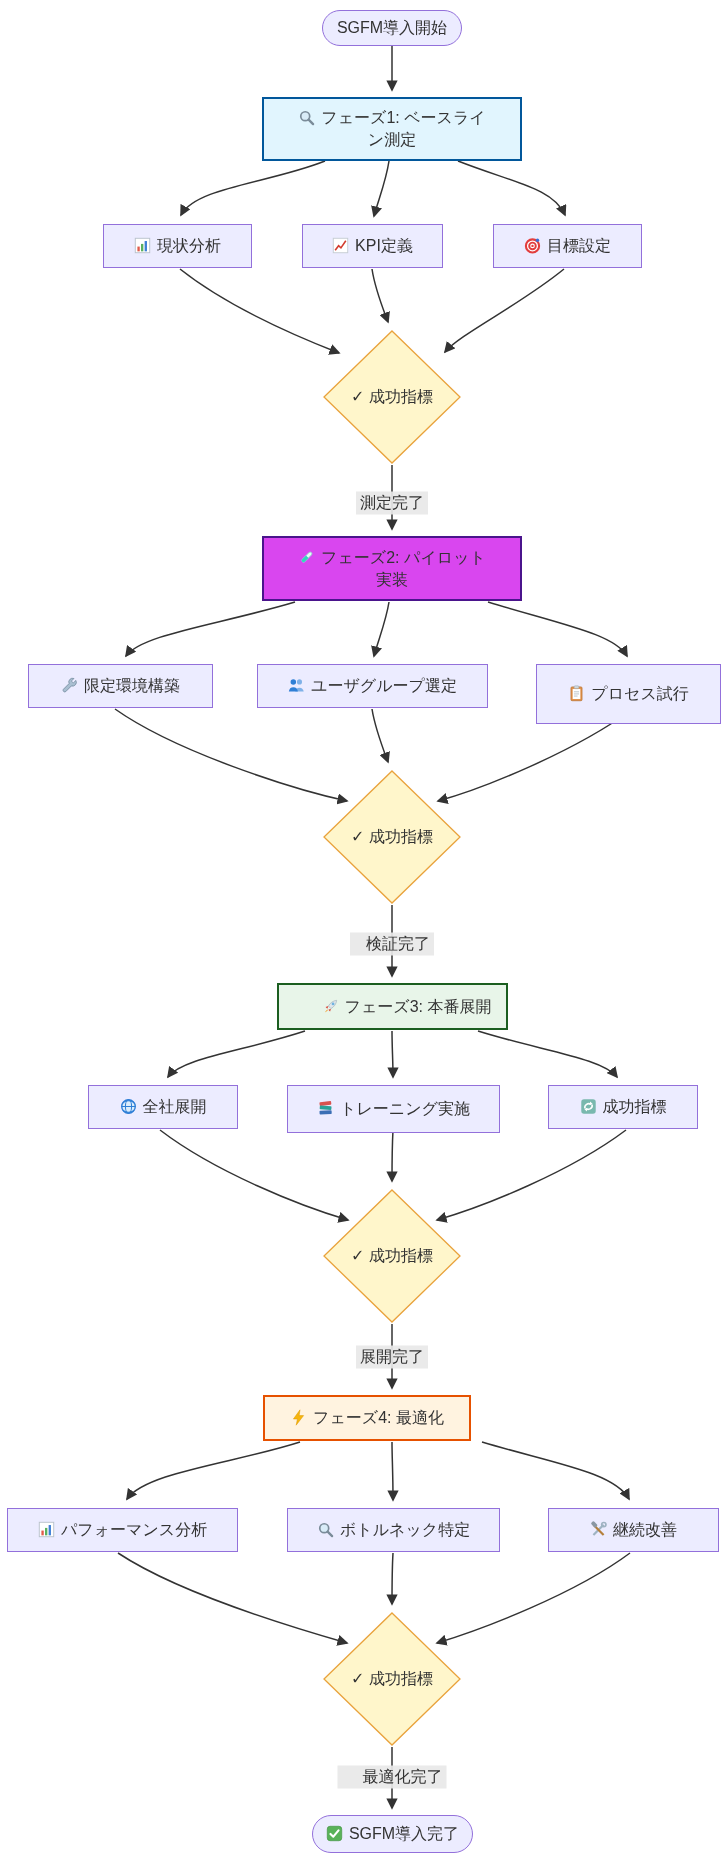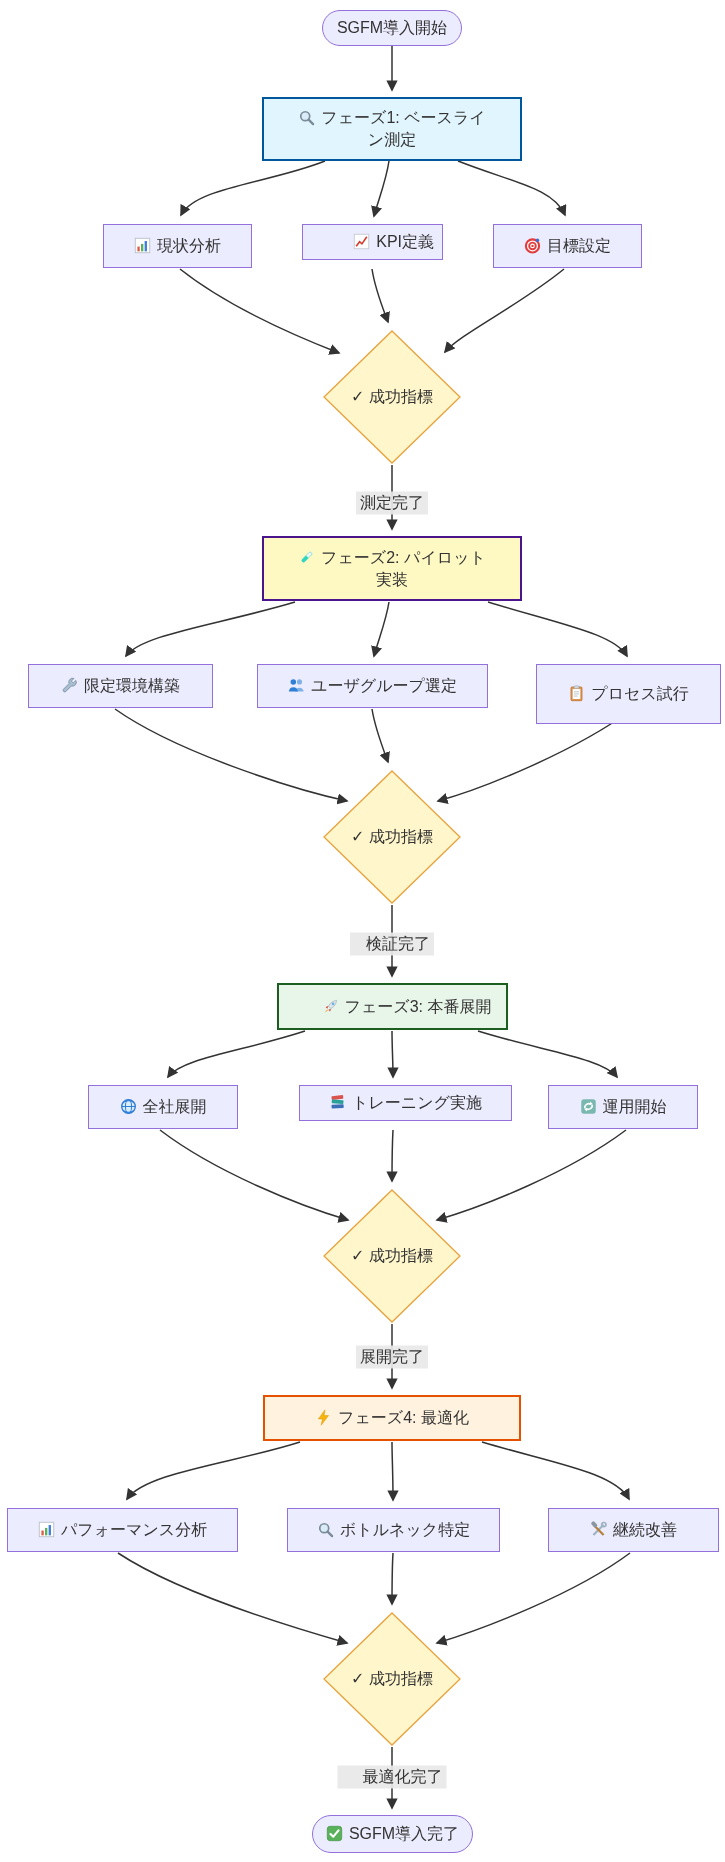--- a/index.html
+++ b/index.html
@@ -10,21 +10,21 @@
   .node {
     position:absolute; box-sizing:border-box; z-index:3;
     display:flex; align-items:center; justify-content:center;
     background:#ECECFF; border:1px solid #9370DB; color:#333;
     font-size:16px; line-height:1.35; text-align:center; padding:2px 8px;
   }
   .node .inner { display:inline; }
   .pill { border-radius:19px; }
   .phase { border-width:2px; font-size:16px; }
   .p1 { background:#E1F5FE; border-color:#01579B; padding:4px 30px; }
-  .p2 { background:#fef9c3; border-color:#4A148C; padding:21px 30px; }
+  .p2 { background:#d946ef; border-color:#4A148C; padding:21px 30px; }
   .p3 { background:#E8F5E9; border-color:#1B5E20; }
   .p4 { background:#FFF3E0; border-color:#E65100; }
   .diamond { position:absolute; width:138px; height:134px; z-index:2; }
   .diamond svg { position:absolute; left:0; top:0; display:block; }
   .diamond .dlabel {
     position:absolute; left:0; top:0; right:0; bottom:0; z-index:3;
     display:flex; align-items:center; justify-content:center;
     font-size:16px; color:#333;
   }
   .elabel {
@@ -90,21 +90,21 @@
           </svg></span><span>フェーズ1: ベースライン測定</span></span>
   </div>
   <div class="node" style="left:103px;top:224px;width:149px;height:44px;">
     <span class="inner"><span class="ic"><svg viewBox="0 0 16 16">
             <rect x="1.2" y="1.2" width="13.6" height="13.6" fill="#fff" stroke="#b9c2cc" stroke-width="0.9"></rect>
             <rect x="3.2" y="9" width="2.2" height="4.5" fill="#e25a4a"></rect>
             <rect x="6.6" y="6.5" width="2.2" height="7" fill="#59b05f"></rect>
             <rect x="10" y="3.8" width="2.2" height="9.7" fill="#3e7fd6"></rect>
           </svg></span><span>現状分析</span></span>
   </div>
-  <div class="node" style="left:302px;top:224px;width:141px;height:36px;justify-content:flex-end;">
+  <div class="node" style="left:302px;top:224px;width:141px;height:44px;">
     <span class="inner"><span class="ic"><svg viewBox="0 0 16 16">
             <rect x="1.2" y="1.2" width="13.6" height="13.6" fill="#fff" stroke="#c6cdd4" stroke-width="0.9"></rect>
             <path d="M3 12.5 L6.2 8.2 L8.4 10.2 L13 3.6" fill="none" stroke="#d23b2e" stroke-width="1.5"></path>
           </svg></span><span>KPI定義</span></span>
   </div>
   <div class="node" style="left:493px;top:224px;width:149px;height:44px;">
     <span class="inner"><span class="ic"><svg viewBox="0 0 16 16">
             <circle cx="8" cy="8.4" r="6.2" fill="#fff" stroke="#e23d3d" stroke-width="2"></circle>
             <circle cx="8" cy="8.4" r="3.1" fill="#fff" stroke="#e23d3d" stroke-width="1.8"></circle>
             <circle cx="8" cy="8.4" r="1.1" fill="#e23d3d"></circle>
@@ -168,45 +168,45 @@
           </svg></span><span>フェーズ3: 本番展開</span></span>
   </div>
   <div class="node" style="left:88px;top:1085px;width:150px;height:44px;">
     <span class="inner"><span class="ic"><svg viewBox="0 0 16 16">
             <circle cx="8" cy="8" r="6.4" fill="#dcedfb" stroke="#2f7fd6" stroke-width="1.3"></circle>
             <ellipse cx="8" cy="8" rx="2.9" ry="6.4" fill="none" stroke="#2f7fd6" stroke-width="1"></ellipse>
             <line x1="1.6" y1="8" x2="14.4" y2="8" stroke="#2f7fd6" stroke-width="1"></line>
             <path d="M2.5 4.6 a8.5 8.5 0 0 1 11 0 M2.5 11.4 a8.5 8.5 0 0 0 11 0" fill="none" stroke="#2f7fd6" stroke-width="1"></path>
           </svg></span><span>全社展開</span></span>
   </div>
-  <div class="node" style="left:287px;top:1085px;width:213px;height:36px;margin-left:12px;">
+  <div class="node" style="left:287px;top:1085px;width:213px;height:48px;">
     <span class="inner"><span class="ic"><svg viewBox="0 0 16 16">
             <rect x="2.4" y="1.6" width="11" height="3.4" rx="0.7" fill="#d9534f" transform="rotate(-7 8 3.3)"></rect>
             <rect x="2.6" y="5.6" width="11" height="3.4" rx="0.7" fill="#2aa198" transform="rotate(4 8 7.3)"></rect>
             <rect x="2.4" y="9.8" width="11.4" height="3.6" rx="0.7" fill="#3b6fb5" transform="rotate(-3 8 11.6)"></rect>
           </svg></span><span>トレーニング実施</span></span>
   </div>
   <div class="node" style="left:548px;top:1085px;width:150px;height:44px;">
     <span class="inner"><span class="ic"><svg viewBox="0 0 16 16">
             <rect x="1.2" y="1.2" width="13.6" height="13.6" rx="2.6" fill="#79b8ae"></rect>
             <path d="M4.6 9.6 a3.6 3.6 0 0 1 5.6-3.6" fill="none" stroke="#fff" stroke-width="1.5"></path>
             <path d="M11.4 6.4 a3.6 3.6 0 0 1 -5.6 3.6" fill="none" stroke="#fff" stroke-width="1.5"></path>
             <path d="M9.6 3.4 L12.2 5.8 L9 6.6 Z" fill="#fff"></path>
             <path d="M6.4 12.6 L3.8 10.2 L7 9.4 Z" fill="#fff"></path>
-          </svg></span><span>運用開始</span></span>
+          </svg></span><span>成功指標</span></span>
   </div>
   <div class="diamond" style="left:323px;top:1189px;">
     <svg width="138" height="134" viewBox="0 0 138 134">
         <polygon points="69,1 137,67 69,133 1,67" fill="#FFF6CB" stroke="#E9A23B" stroke-width="1.3"></polygon>
       </svg>
     <span class="dlabel">✓ 成功指標</span>
   </div>
   <div class="elabel" style="left:392px;top:1357px;">展開完了</div>
 
-  <div class="node phase p4" style="left:263px;top:1395px;width:258px;height:46px;">
+  <div class="node phase p4" style="left:263px;top:1395px;width:208px;height:46px;">
     <span class="inner"><span class="ic"><svg viewBox="0 0 16 16">
             <polygon points="9.4,0.8 3.2,9.4 7,9.4 5.8,15.2 12.8,6.2 8.6,6.2" fill="#f6b50e" stroke="#de9a05" stroke-width="0.5"></polygon>
           </svg></span><span>フェーズ4: 最適化</span></span>
   </div>
   <div class="node" style="left:7px;top:1508px;width:231px;height:44px;">
     <span class="inner"><span class="ic"><svg viewBox="0 0 16 16">
             <rect x="1.2" y="1.2" width="13.6" height="13.6" fill="#fff" stroke="#b9c2cc" stroke-width="0.9"></rect>
             <rect x="3.2" y="9" width="2.2" height="4.5" fill="#e25a4a"></rect>
             <rect x="6.6" y="6.5" width="2.2" height="7" fill="#59b05f"></rect>
             <rect x="10" y="3.8" width="2.2" height="9.7" fill="#3e7fd6"></rect>

